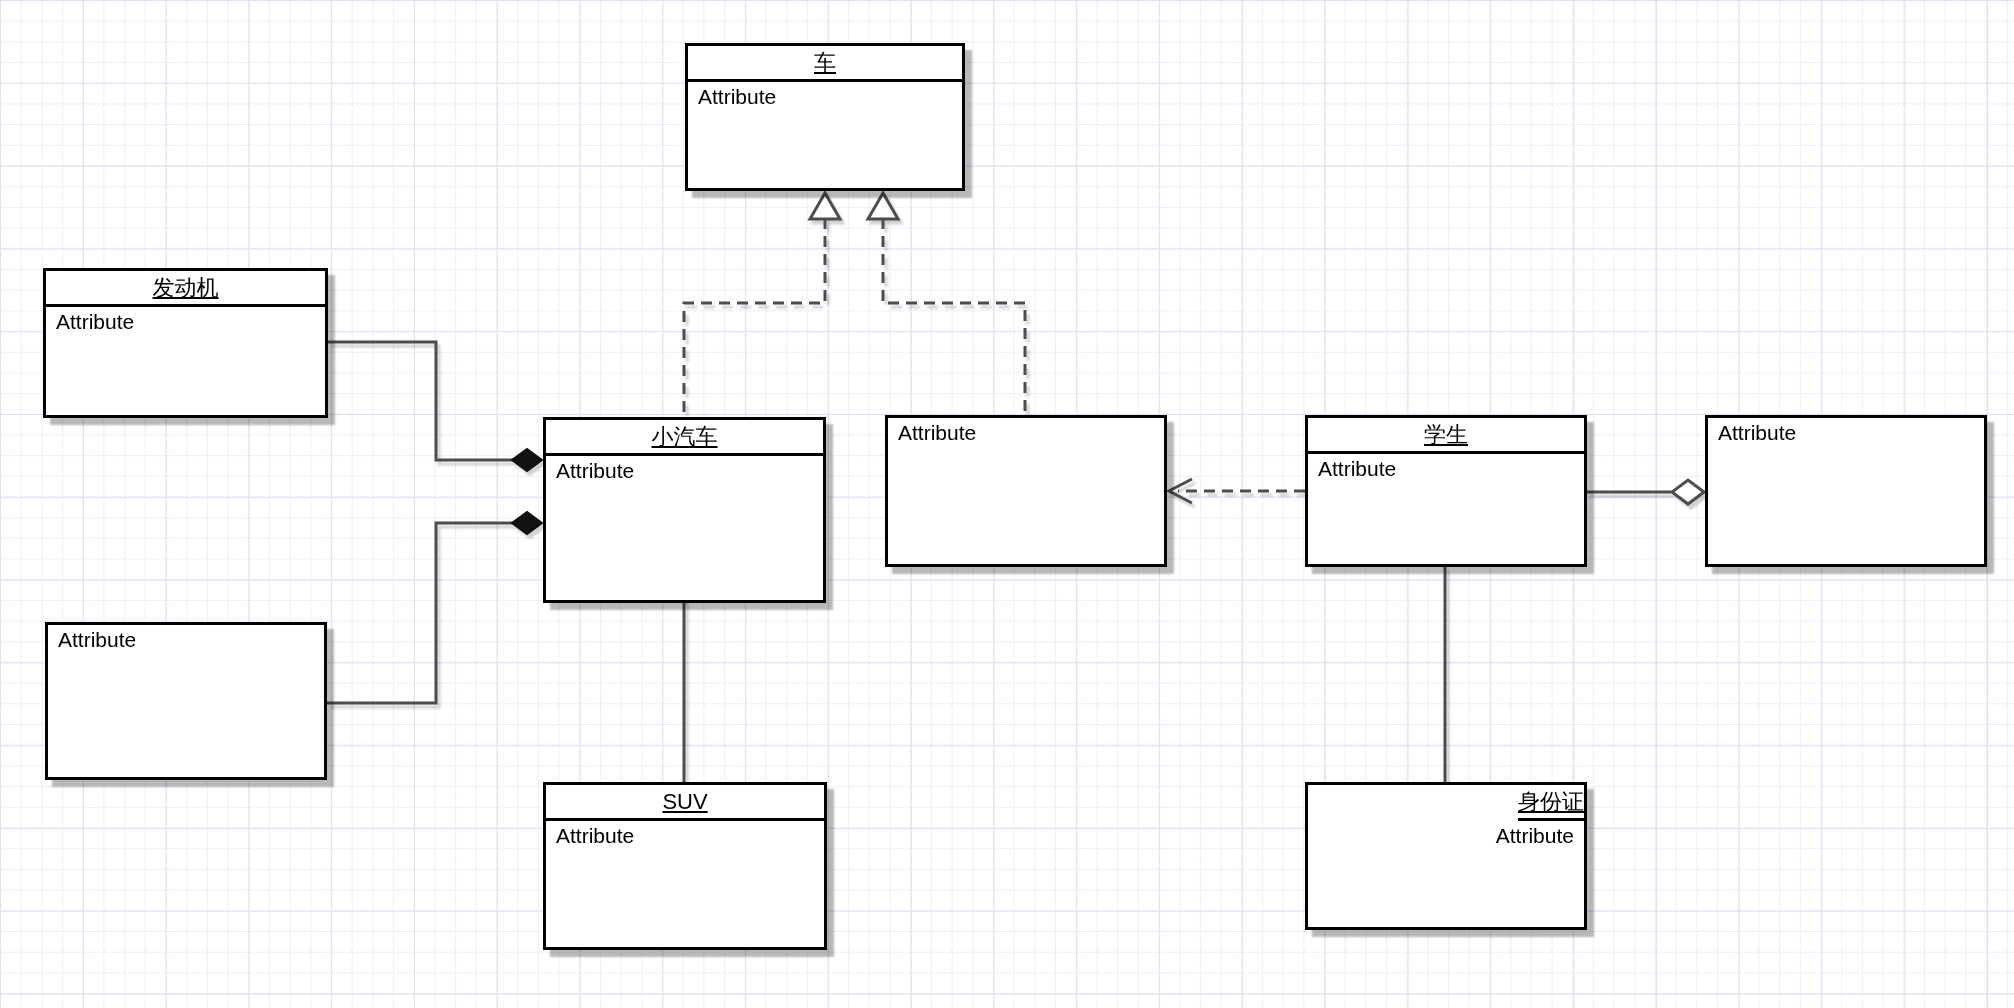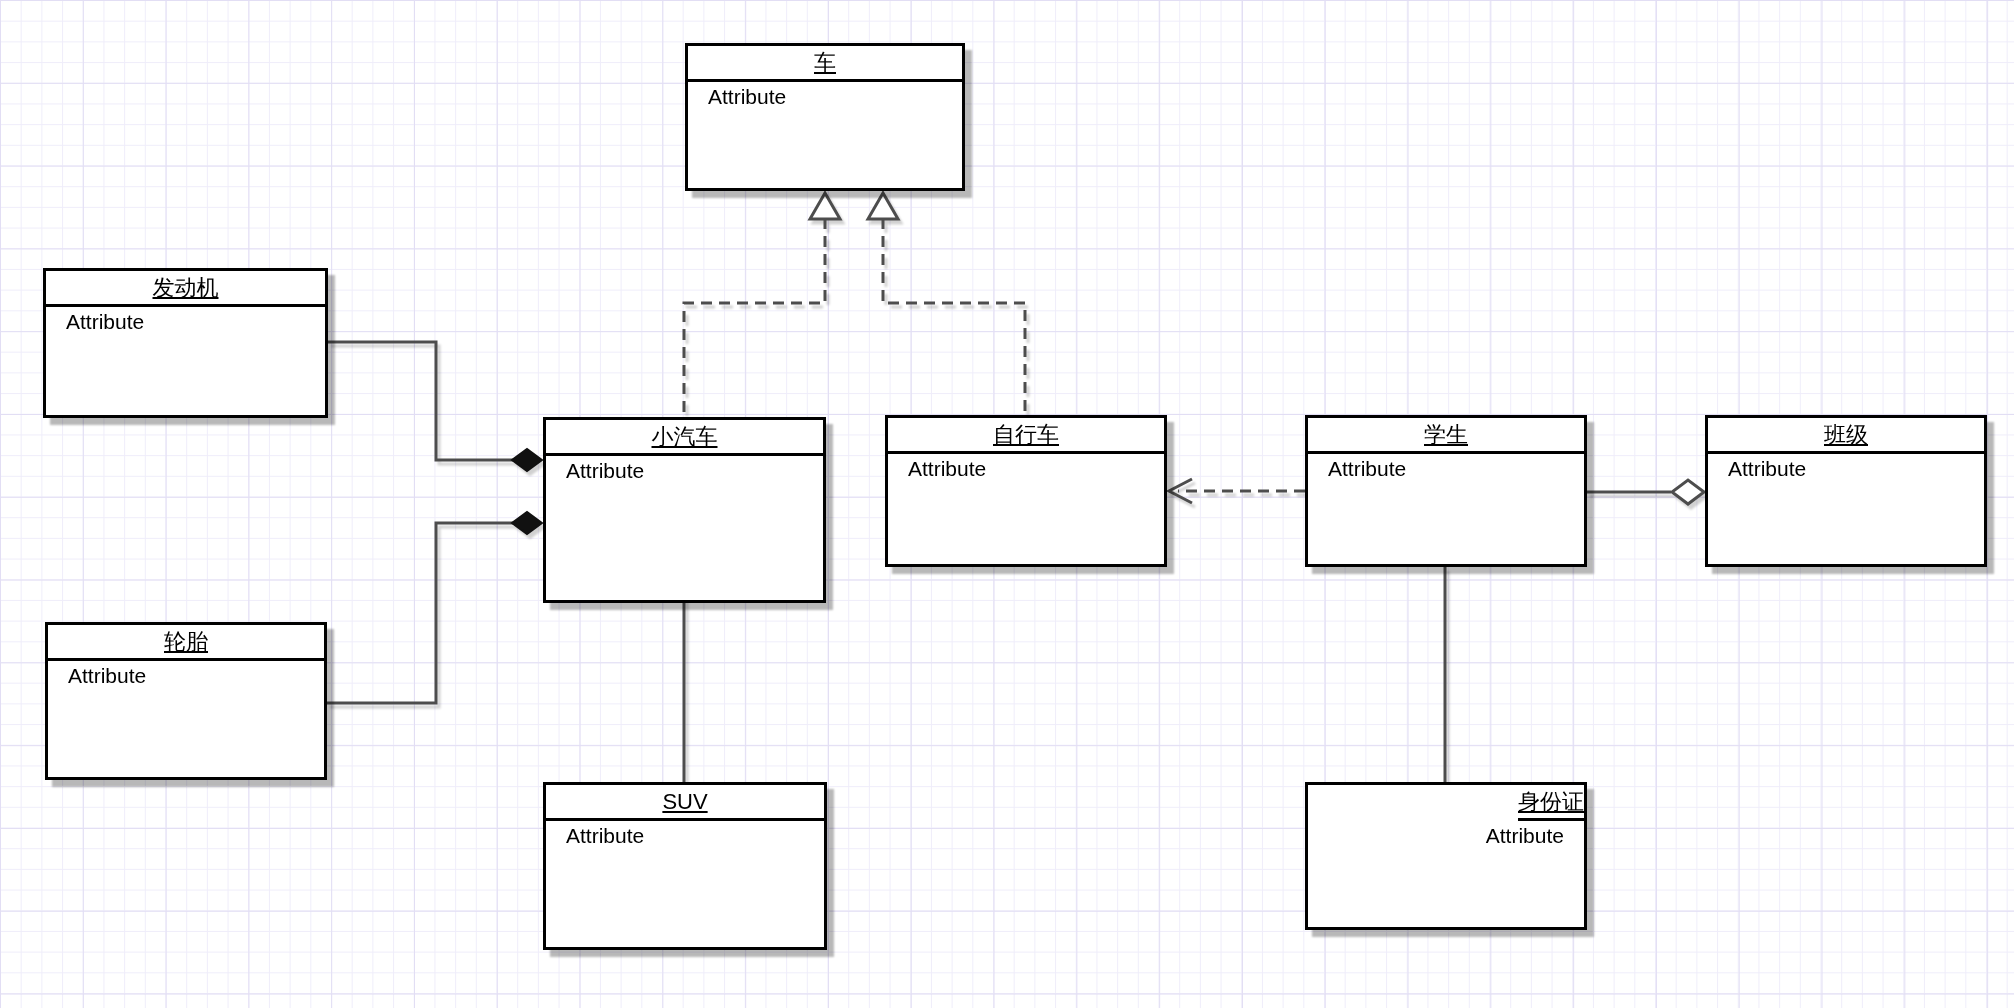--- a/index.html
+++ b/index.html
@@ -41,21 +41,21 @@
     height:33px;
     border-bottom:3px solid var(--box-border);
     display:flex;align-items:center;justify-content:center;
     font-size:22px;color:#000;
     text-decoration:underline;
     flex:0 0 auto;
     white-space:nowrap;
   }
   .uml-class-body{
     flex:1 1 auto;
-    padding:3px 20px;
+    padding:3px 10px;
     font-size:21px;color:#000;
     text-align:left;
   }
 </style>
 </head>
 <body>
 
 <div class="canvas">
   <svg class="edges" id="edges-layer" xmlns="http://www.w3.org/2000/svg" viewBox="0 0 2014 1008">
       <g>
@@ -103,39 +103,36 @@
       <div class="uml-attr">Attribute</div>
     </div>
   </div>
     <div class="uml-class" style="left: 543px; top: 417px; width: 283px; height: 186px;">
     <div class="uml-class-title">小汽车</div>
     <div class="uml-class-body">
       <div class="uml-attr">Attribute</div>
     </div>
   </div>
     <div class="uml-class" style="left: 885px; top: 415px; width: 282px; height: 152px;">
-    <div class="uml-class-title">自行车</div>
     <div class="uml-class-body">
       <div class="uml-attr">Attribute</div>
     </div>
   </div>
     <div class="uml-class" style="left: 1305px; top: 415px; width: 282px; height: 152px;">
     <div class="uml-class-title">学生</div>
     <div class="uml-class-body">
       <div class="uml-attr">Attribute</div>
     </div>
   </div>
     <div class="uml-class" style="left: 1705px; top: 415px; width: 282px; height: 152px;">
-    <div class="uml-class-title">班级</div>
     <div class="uml-class-body">
       <div class="uml-attr">Attribute</div>
     </div>
   </div>
     <div class="uml-class" style="left: 45px; top: 622px; width: 282px; height: 158px;">
-    <div class="uml-class-title">轮胎</div>
     <div class="uml-class-body">
       <div class="uml-attr">Attribute</div>
     </div>
   </div>
     <div class="uml-class" style="left: 543px; top: 782px; width: 284px; height: 168px;">
     <div class="uml-class-title">SUV</div>
     <div class="uml-class-body">
       <div class="uml-attr">Attribute</div>
     </div>
   </div>

